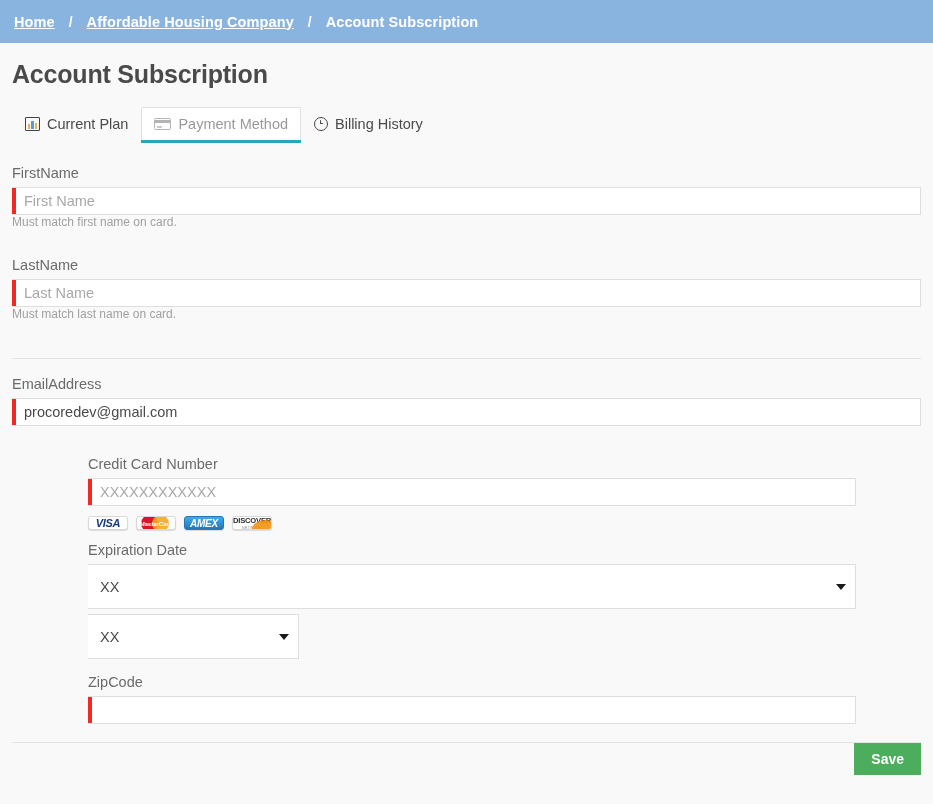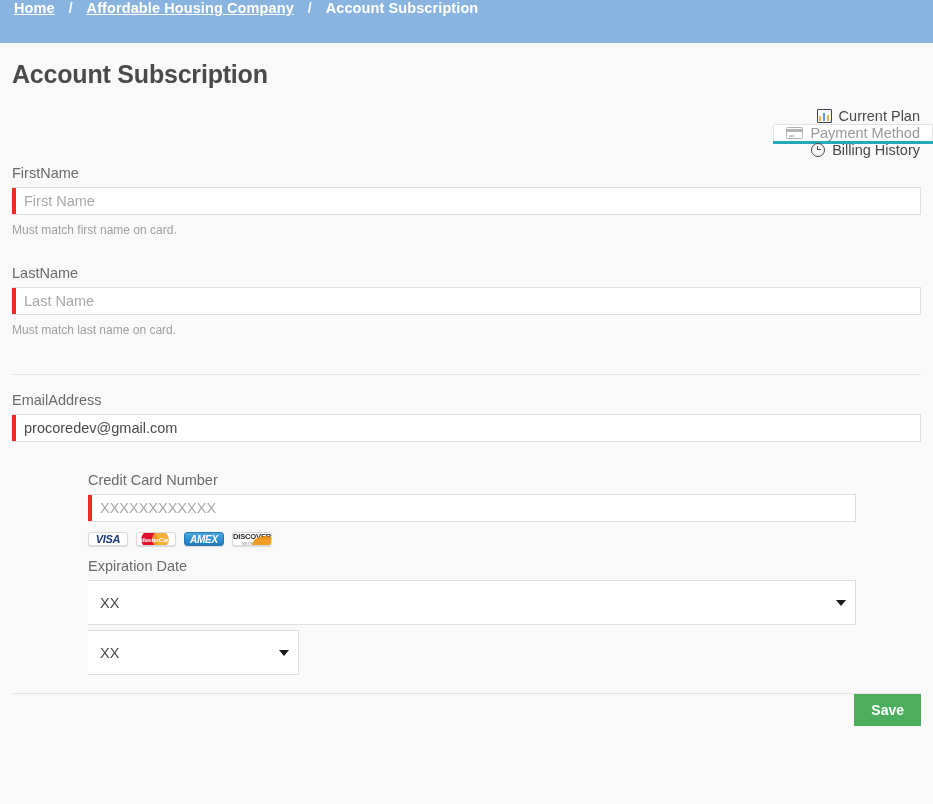--- a/index.html
+++ b/index.html
@@ -13,20 +13,21 @@
     font-family: "Liberation Sans", sans-serif;
     color: #555;
     overflow: hidden;
   }
 
   
   .breadcrumb-bar {
     height: 43px;
     background: #8ab4e0;
     display: flex;
+    align-items: center;
     padding: 0 0 0 14px;
     box-sizing: border-box;
   }
   .crumb {
     color: #ffffff;
     font-size: 14.5px;
     font-weight: bold;
     letter-spacing: .1px;
     white-space: nowrap;
   }
@@ -47,21 +48,20 @@
     letter-spacing: -.2px;
   }
 
   
   .tabs {
     margin: 18px 0 0 12px;
     display: flex;
     align-items: flex-end;
     height: 33px;
     position: relative;
-    flex-direction: column;
   }
   .tab {
     display: flex;
     align-items: center;
     gap: 7px;
     height: 33px;
     padding: 0 12px;
     box-sizing: border-box;
     font-size: 14.5px;
     color: #4a4a4a;
@@ -183,21 +183,20 @@
     padding: 0 8px;
     min-width: 0;
   }
   .input-wrap input::placeholder {
     color: #a8a8a8;
     opacity: 1;
   }
   .help-text {
     font-size: 12px;
     color: #a0a0a0;
-    margin-top: 8px;
   }
   .divider {
     height: 1px;
     background: #e4e4e4;
     margin: 0;
   }
 
   
   .card-block {
     padding-left: 76px;
@@ -436,20 +435,27 @@
         <span class="caret"></span>
       </div>
 
       <div class="select-wrap" style="width:211px;margin-top:5px">
         <span class="req-bar"></span>
         <span class="value">XX</span>
         <span class="caret"></span>
       </div>
     </div>
 
+    <div style="margin-top:15px">
+      <div class="field-label">ZipCode</div>
+      <div class="input-wrap narrow-wrap">
+        <span class="req-bar"></span>
+        <input type="text" placeholder="" value="" style="">
+      </div>
+    </div>
 
   </div>
 
   <div class="divider" style="margin-top:18px"></div>
 </div>
 
 <div class="footer">
   <button class="btn-save">Save</button>
 </div>
 

